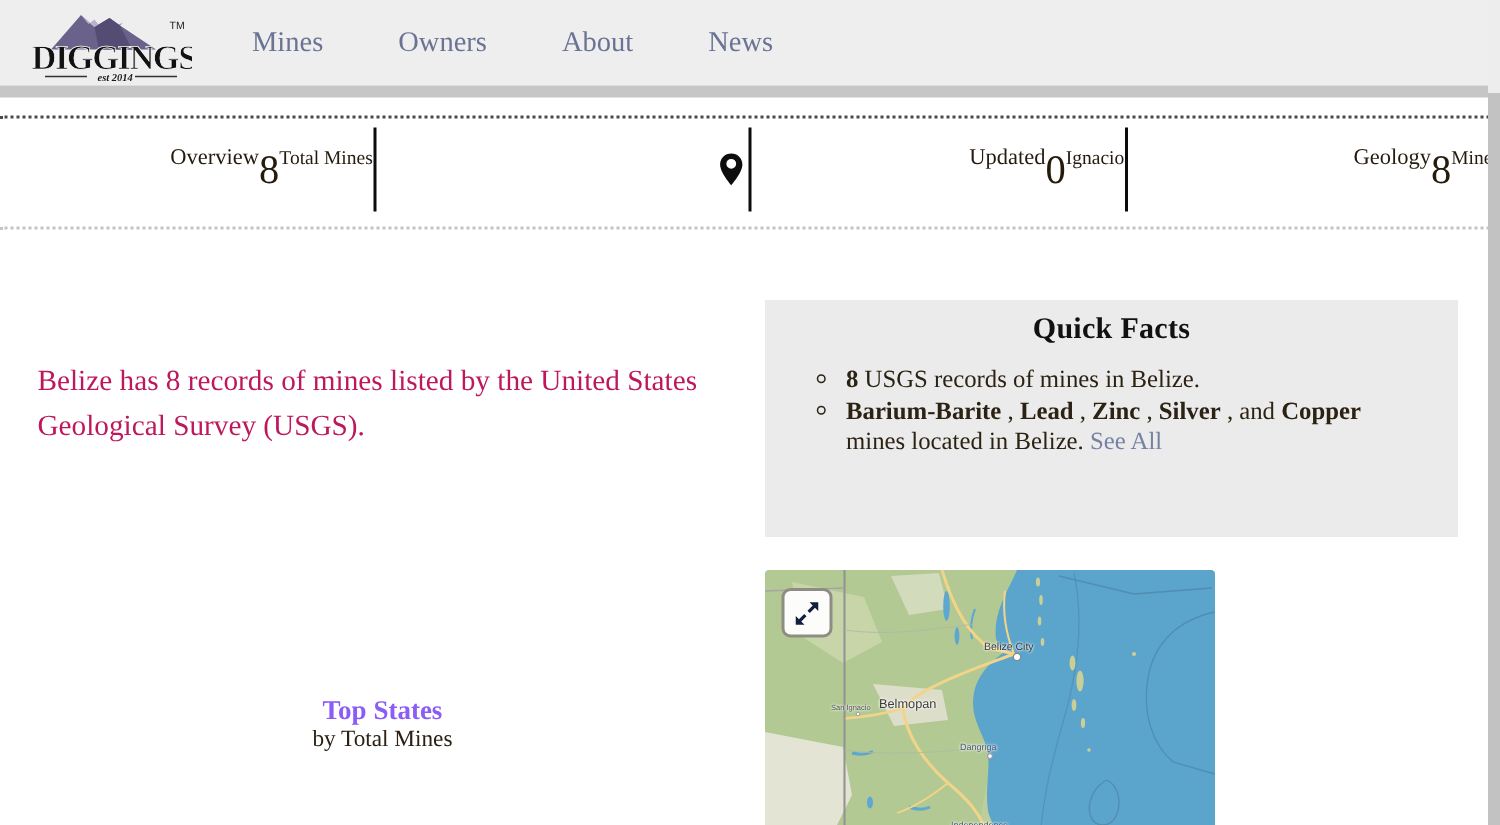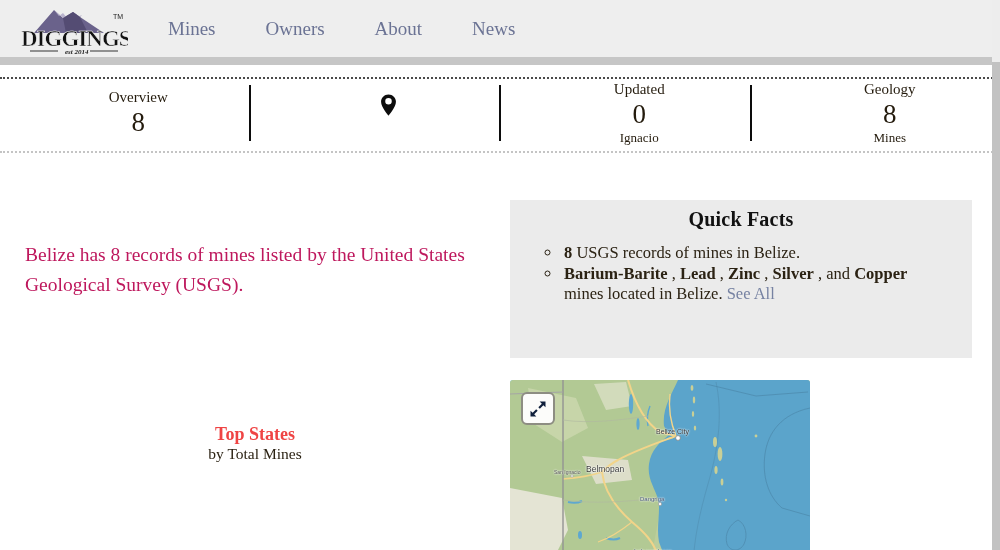--- a/index.html
+++ b/index.html
@@ -11,21 +11,21 @@
   .header { position:absolute; left:0; top:0; width:1000px; height:57px; background:#eeeeee; }
   .header-strip { position:absolute; left:0; top:57px; width:1000px; height:8px; background:#c6c6c6; }
   .logo { position:absolute; left:18px; top:3px; width:110px; height:54px; cursor:pointer; }
   .nav { position:absolute; left:168px; top:0; height:57px; display:flex; align-items:center; gap:50px; }
   .nav a { font-size:19px; color:#6b7394; text-decoration:none; cursor:pointer; }
 
   
   .stats-wrap { position:absolute; left:0; top:77px; width:1000px; border-top:2px dotted #4a4a4a;
     border-bottom:2px dotted #c4c4c4; height:76px; }
   .stats { display:flex; align-items:center; height:100%; padding:4px 0 8px 0; }
-  .stat { flex:1; text-align:center; display:flex; flex-direction:column; justify-content:space-between;padding-left:28px; }
+  .stat { flex:1; text-align:center; display:flex; flex-direction:row; justify-content:flex-end; }
   .vdiv { width:2px; height:56px; background:#0c0c0c; }
   .stat-label { font-size:15px; color:#241b0d; }
   .stat-value { font-size:27px; line-height:32px; color:#241b0d; height:32px;
     display:flex; align-items:center; justify-content:center; }
   .stat-sub { font-size:13px; color:#241b0d; }
 
   
   .intro { position:absolute; left:25px; top:240px; width:460px; font-size:19.5px;
     line-height:30px; color:#be185d; }
 
@@ -33,21 +33,21 @@
   .quick-facts { position:absolute; left:510px; top:200px; width:462px; height:158px;
     background:#ebebeb; padding:8px 24px 0 24px; }
   .qf-title { font-size:20px; font-weight:800; text-align:center; color:#111; letter-spacing:.2px; }
   .qf-list { margin:12px 0 0 28px; }
   .qf-list li { font-size:16.5px; line-height:20px; color:#2b2213; list-style-type:circle; padding-left:2px; }
   .qf-list li + li { margin-top:1px; }
   .qf-list a { color:#7682a2; text-decoration:none; cursor:pointer; }
 
   
   .top-states { position:absolute; left:25px; top:424px; width:460px; text-align:center; }
-  .ts-title { font-size:18px; font-weight:800; color:#ef4444; }
+  .ts-title { font-size:18px; font-weight:800; color:#8b5cf6;margin-top:39px; }
   .ts-sub { font-size:15.5px; color:#2b2213; margin-top:0; }
   .ts-list { list-style:none; margin-top:13px; display:inline-block; text-align:left;
     margin-left:38px; }
   .ts-list li { font-size:17px; line-height:22px; }
   .ts-list a { color:#7682a2; text-decoration:none; cursor:pointer; }
   .ts-detail { color:#2b2213; }
 
   
   .map { position:absolute; left:510px; top:364px; width:300px; height:186px;
     border-radius:3px; overflow:hidden; background:#7dd3fc;margin-top:16px; }
@@ -88,20 +88,21 @@
       <a href="#">News</a>
     </nav>
   </header>
   <div class="header-strip"></div>
 
   <section class="stats-wrap">
     <div class="stats">
       <div class="stat">
         <div class="stat-label">Overview</div>
         <div class="stat-value">8</div>
+        <div class="stat-sub">Total Mines</div>
       </div>
       <div class="vdiv"></div>
       <div class="stat">
         <div class="stat-value">
           <svg width="17" height="24" viewBox="0 0 24 32">
             <path d="M12 1C6 1 1.5 5.6 1.5 11.4 1.5 19 12 31 12 31s10.5-12 10.5-19.6C22.5 5.6 18 1 12 1zm0 14.2a4.6 4.6 0 1 1 0-9.2 4.6 4.6 0 0 1 0 9.2z" fill="#0d0d0d"></path>
           </svg>
         </div>
         <div class="stat-sub">&nbsp;</div>
       </div>

